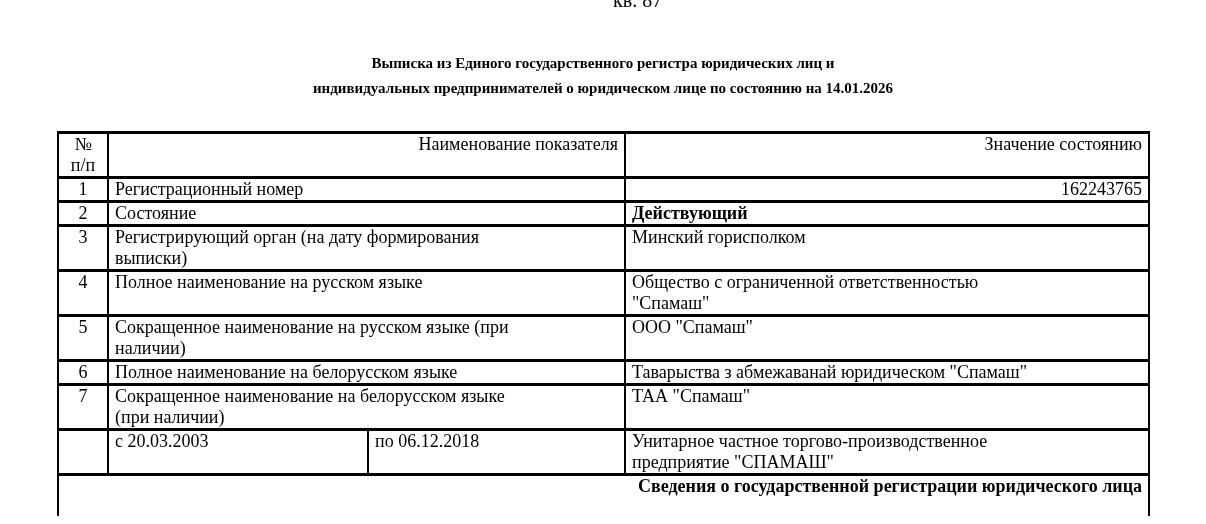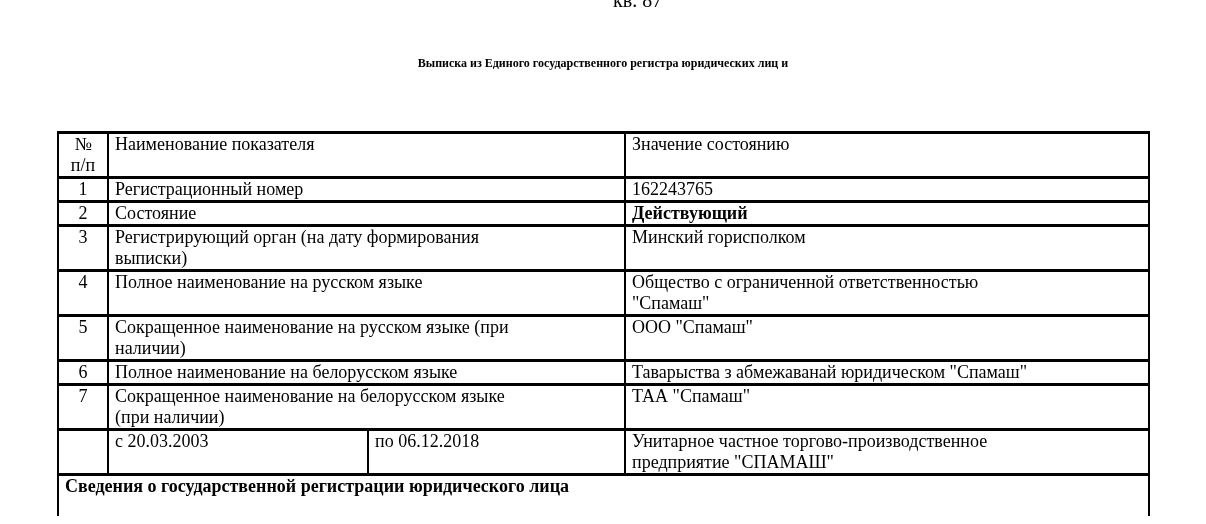--- a/index.html
+++ b/index.html
@@ -22,21 +22,21 @@
     font-size: 20px;
     white-space: nowrap;
   }
   .doc-title {
     position: absolute;
     top: 51px;
     left: 0;
     width: 1206px;
     text-align: center;
     font-weight: bold;
-    font-size: 12px;
+    font-size: 15px;
     line-height: 25px;
   }
   table.reg-table {
     position: absolute;
     left: 57px;
     top: 131px;
     width: 1091px;
     border-collapse: collapse;
     table-layout: fixed;
     font-size: 18px;
@@ -47,37 +47,38 @@
     border-bottom: 3px solid #000;
     border-left: 2px solid #000;
     border-right: 2px solid #000;
     vertical-align: top;
     padding: 0 6px;
     overflow: hidden;
   }
   td.num-cell { text-align: center; padding: 0 2px; }
   td.name-cell { padding-left: 9px; }
   td.value-cell { padding-left: 8px; }
-  td.center { text-align: left; }
+  td.center { text-align: right; }
   .bold { font-weight: bold; }
   .pre { white-space: pre-line; }
   tr.h-head td { height: 41px; }
   tr.h1 td { height: 18px; }
   tr.h2 td { height: 41px; }
   tr.h-sec td { height: 18px; }
   tr.h-hist td { height: 39px; font-family: Liberation Serif, serif; }
   tr.h-partial td { height: 40px; border-bottom: none; }
 </style>
 </head>
 <body>
 
 <div class="clipped-top-line">кв. 87</div>
 
 <div class="doc-title">
   <div>Выписка из Единого государственного регистра юридических лиц и</div>
+  <div>индивидуальных предпринимателей о юридическом лице по состоянию на 14.01.2026</div>
 </div>
 
 <table class="reg-table">
   <colgroup>
     <col style="width:50px">
     <col style="width:260px">
     <col style="width:257px">
     <col style="width:524px">
   </colgroup>
 

